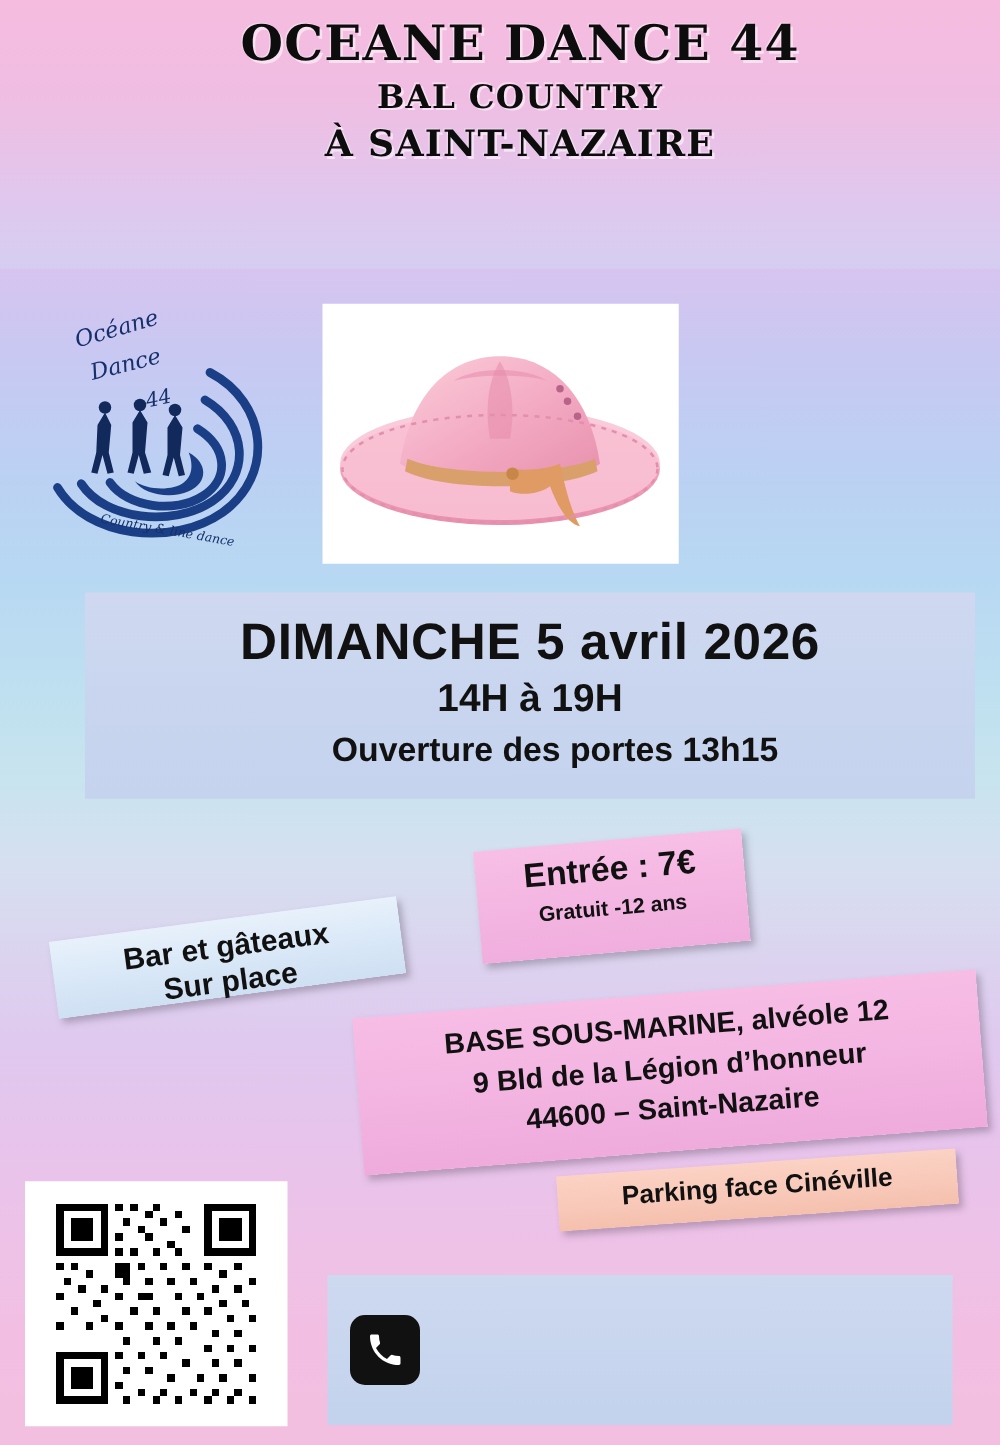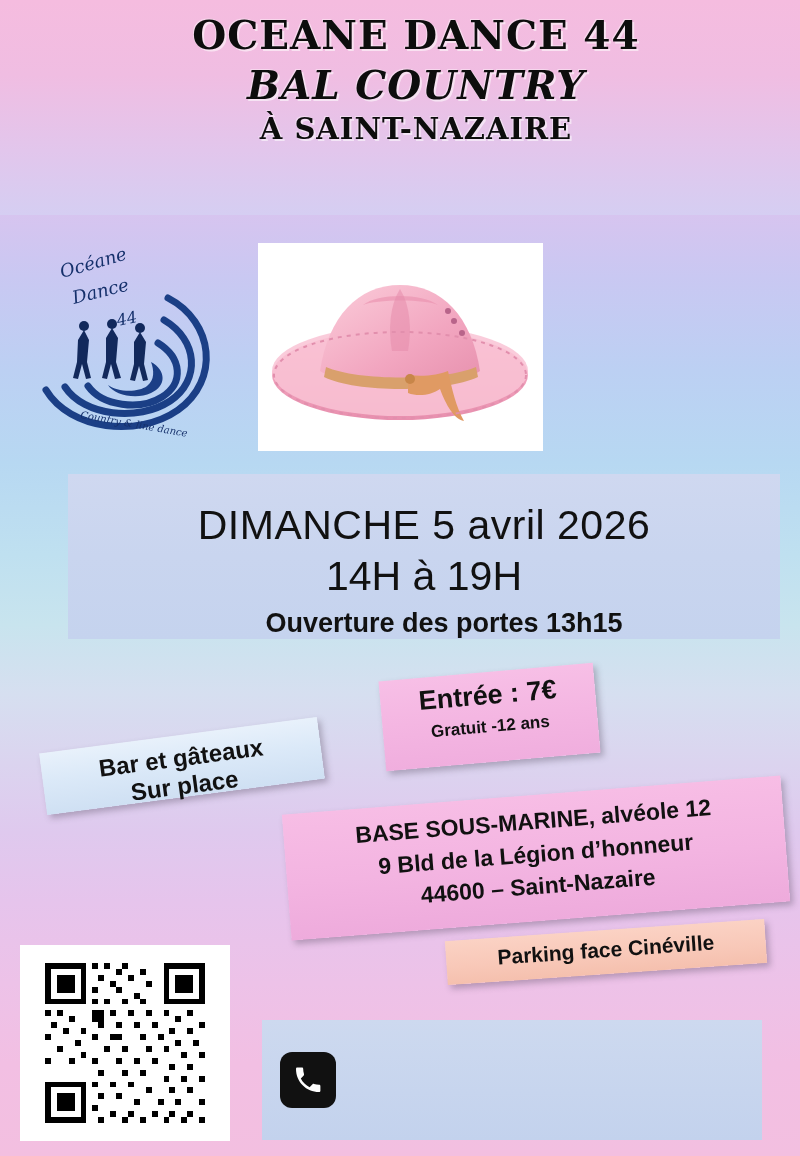--- a/index.html
+++ b/index.html
@@ -39,21 +39,21 @@
   .title-line{
     font-family:"DejaVu Serif", serif;
     font-weight:bold;
     color:#0d0d0d;
     letter-spacing:1px;
     text-shadow:2px 2px 0 rgba(255,255,255,0.55), -1px -1px 0 rgba(255,255,255,0.4);
     line-height:1.12;
     padding-left:32px;
   }
   .t1{font-size:39px;}
-  .t2{font-size:39px;margin-top:6px;font-style:italic;}
+  .t2{font-size:26px;margin-top:6px;}
   .t3{font-size:29px;margin-top:6px;}
 
   
   .logo-box{
     position:absolute;left:18px;top:240px;width:215px;height:210px;
   }
   .logo-svg{display:block;}
 
   
   .hat-box{
@@ -63,25 +63,25 @@
   }
 
   
   .date-band{
     position:absolute;left:68px;top:474px;width:712px;height:165px;
     background:linear-gradient(180deg,#cfd8f0 0%,#c9d5ef 50%,#c5d3ee 100%);
     text-align:center;
     box-shadow:0 0 0 rgba(0,0,0,0);
   }
   .date-main{
-    font-size:41px;font-weight:normal;color:#111;
-    margin-top:28px;letter-spacing:0.5px;
+    font-size:41px;font-weight:bold;color:#111;
+    margin-top:16px;letter-spacing:0.5px;
   }
   .date-hours{
-    font-size:41px;font-weight:normal;color:#111;margin-top:4px;
+    font-size:31px;font-weight:bold;color:#111;margin-top:4px;
   }
   .date-open{
     font-size:27px;font-weight:bold;color:#111;margin-top:8px;padding-left:40px;
   }
 
   
   .tag{
     position:absolute;
     text-align:center;
     color:#111;

